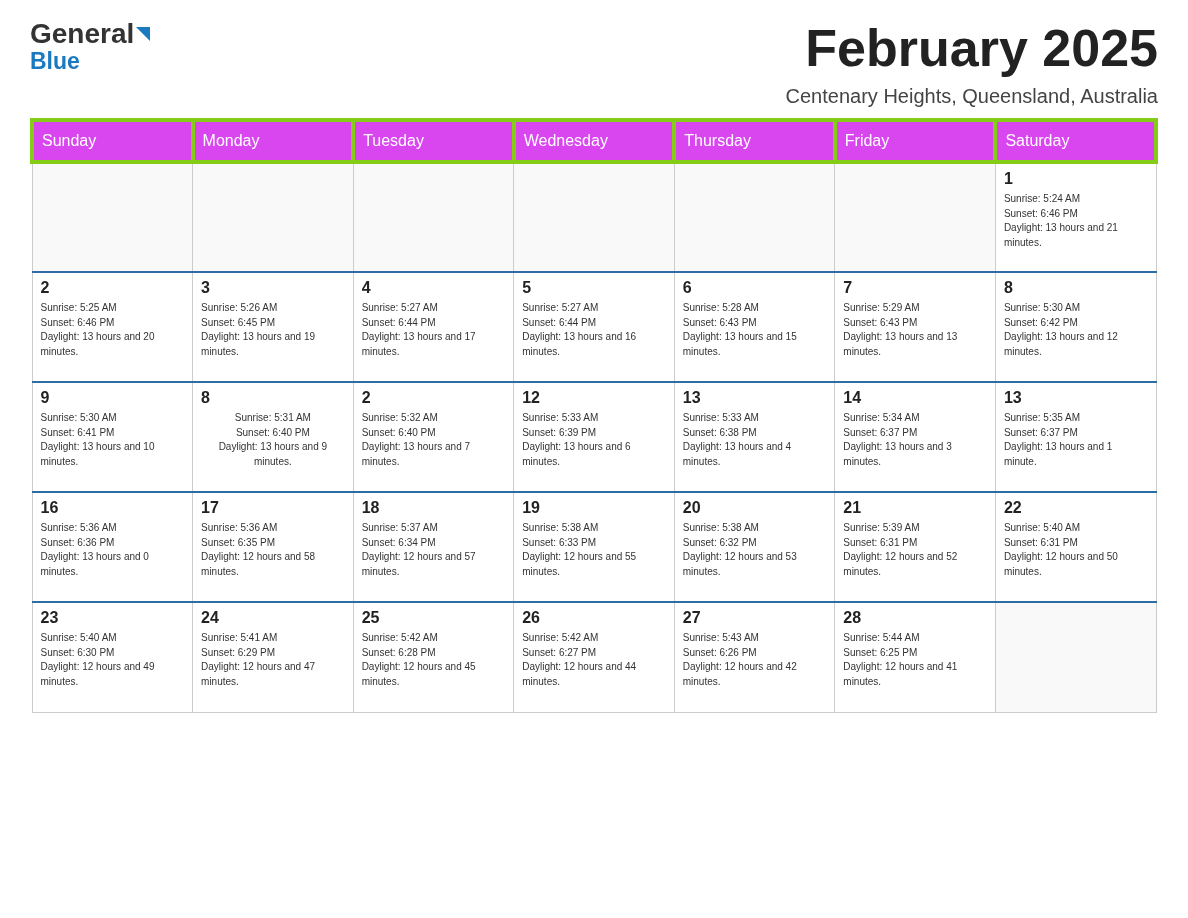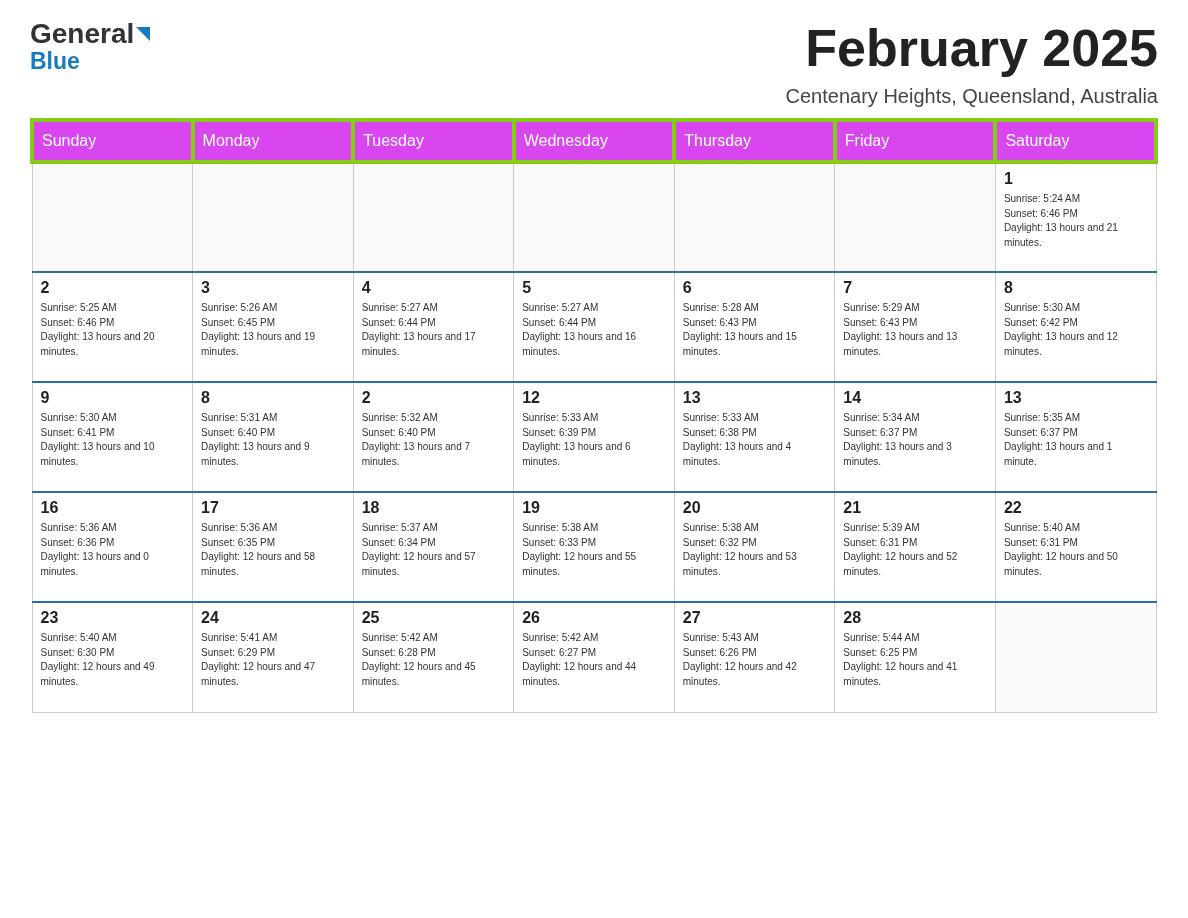--- a/index.html
+++ b/index.html
@@ -190,21 +190,21 @@
       </tr>
       <tr class="row-divider">
         <td>
           <span class="day-number">9</span>
           <div class="day-info" style="white-space: pre-line;">Sunrise: 5:30 AM
 Sunset: 6:41 PM
 Daylight: 13 hours and 10 minutes.</div>
         </td>
         <td>
           <span class="day-number">8</span>
-          <div class="day-info" style="white-space: pre-line;">Sunrise: 5:31 AM
+          <div class="day-info" style="white-space: pre-line; text-align: center;">Sunrise: 5:31 AM
 Sunset: 6:40 PM
 Daylight: 13 hours and 9 minutes.</div>
         </td>
         <td>
           <span class="day-number">2</span>
           <div class="day-info" style="white-space: pre-line;">Sunrise: 5:32 AM
 Sunset: 6:40 PM
 Daylight: 13 hours and 7 minutes.</div>
         </td>
         <td>

